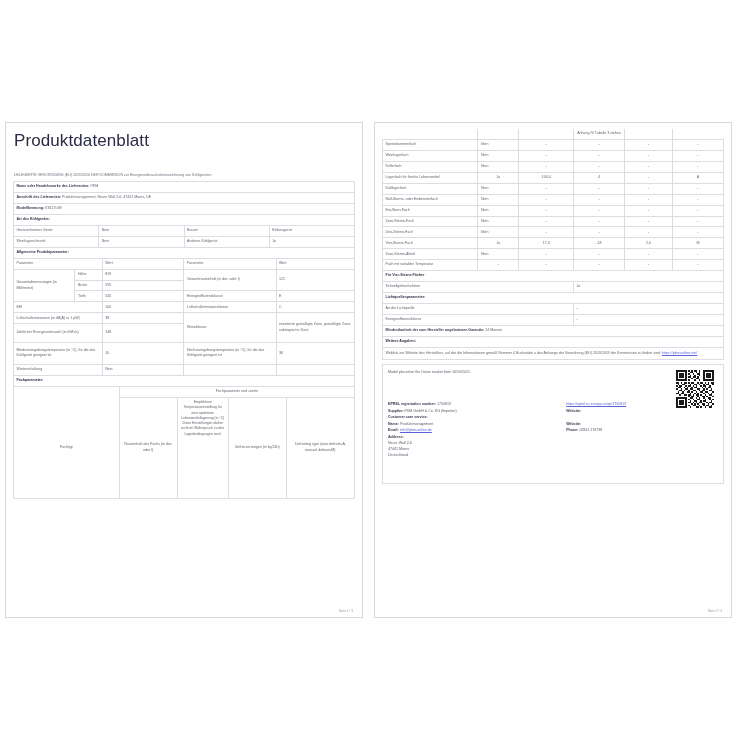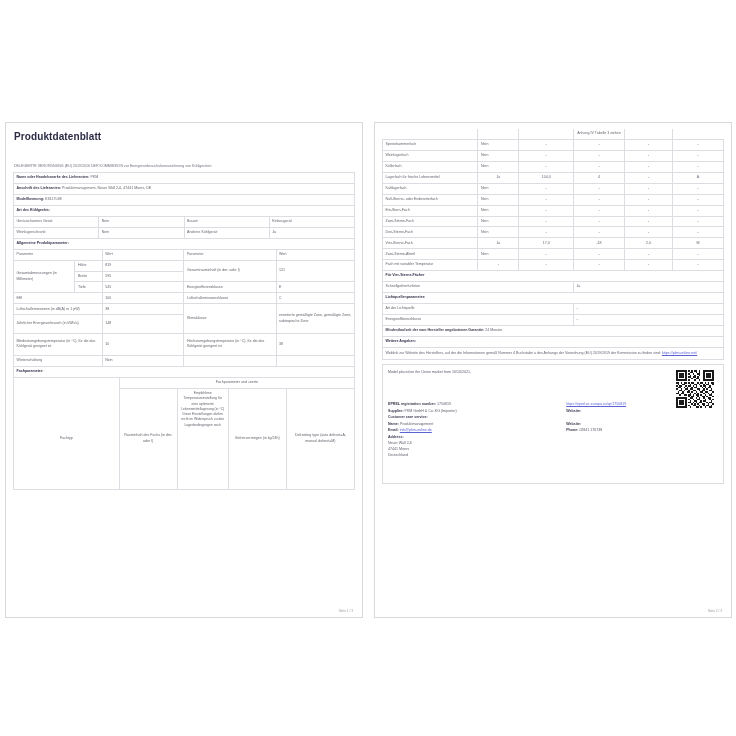--- a/index.html
+++ b/index.html
@@ -15,22 +15,22 @@
     background:#ffffff;
     border:1px solid #d8d8dc;
     box-sizing:border-box;
     color:#5b5b6b;
   }
   #page-left{ left:5px; top:122px; width:358px; height:496px; }
   #page-right{ left:374px; top:122px; width:358px; height:496px; }
   .pad{ padding:6px 7px 0 7px; }
 
   .doc-title{
-    font-size:10px;
-    font-weight:bold;
+    font-size:17px;
+    font-weight:normal;
     color:#2b2b45;
     letter-spacing:.1px;
     margin:2px 0 21px 1px;
   }
   .subtitle{
     font-size:3.6px;
     line-height:1.7;
     color:#70707e;
     margin:0 0 3px 1px;
     max-width:330px;

